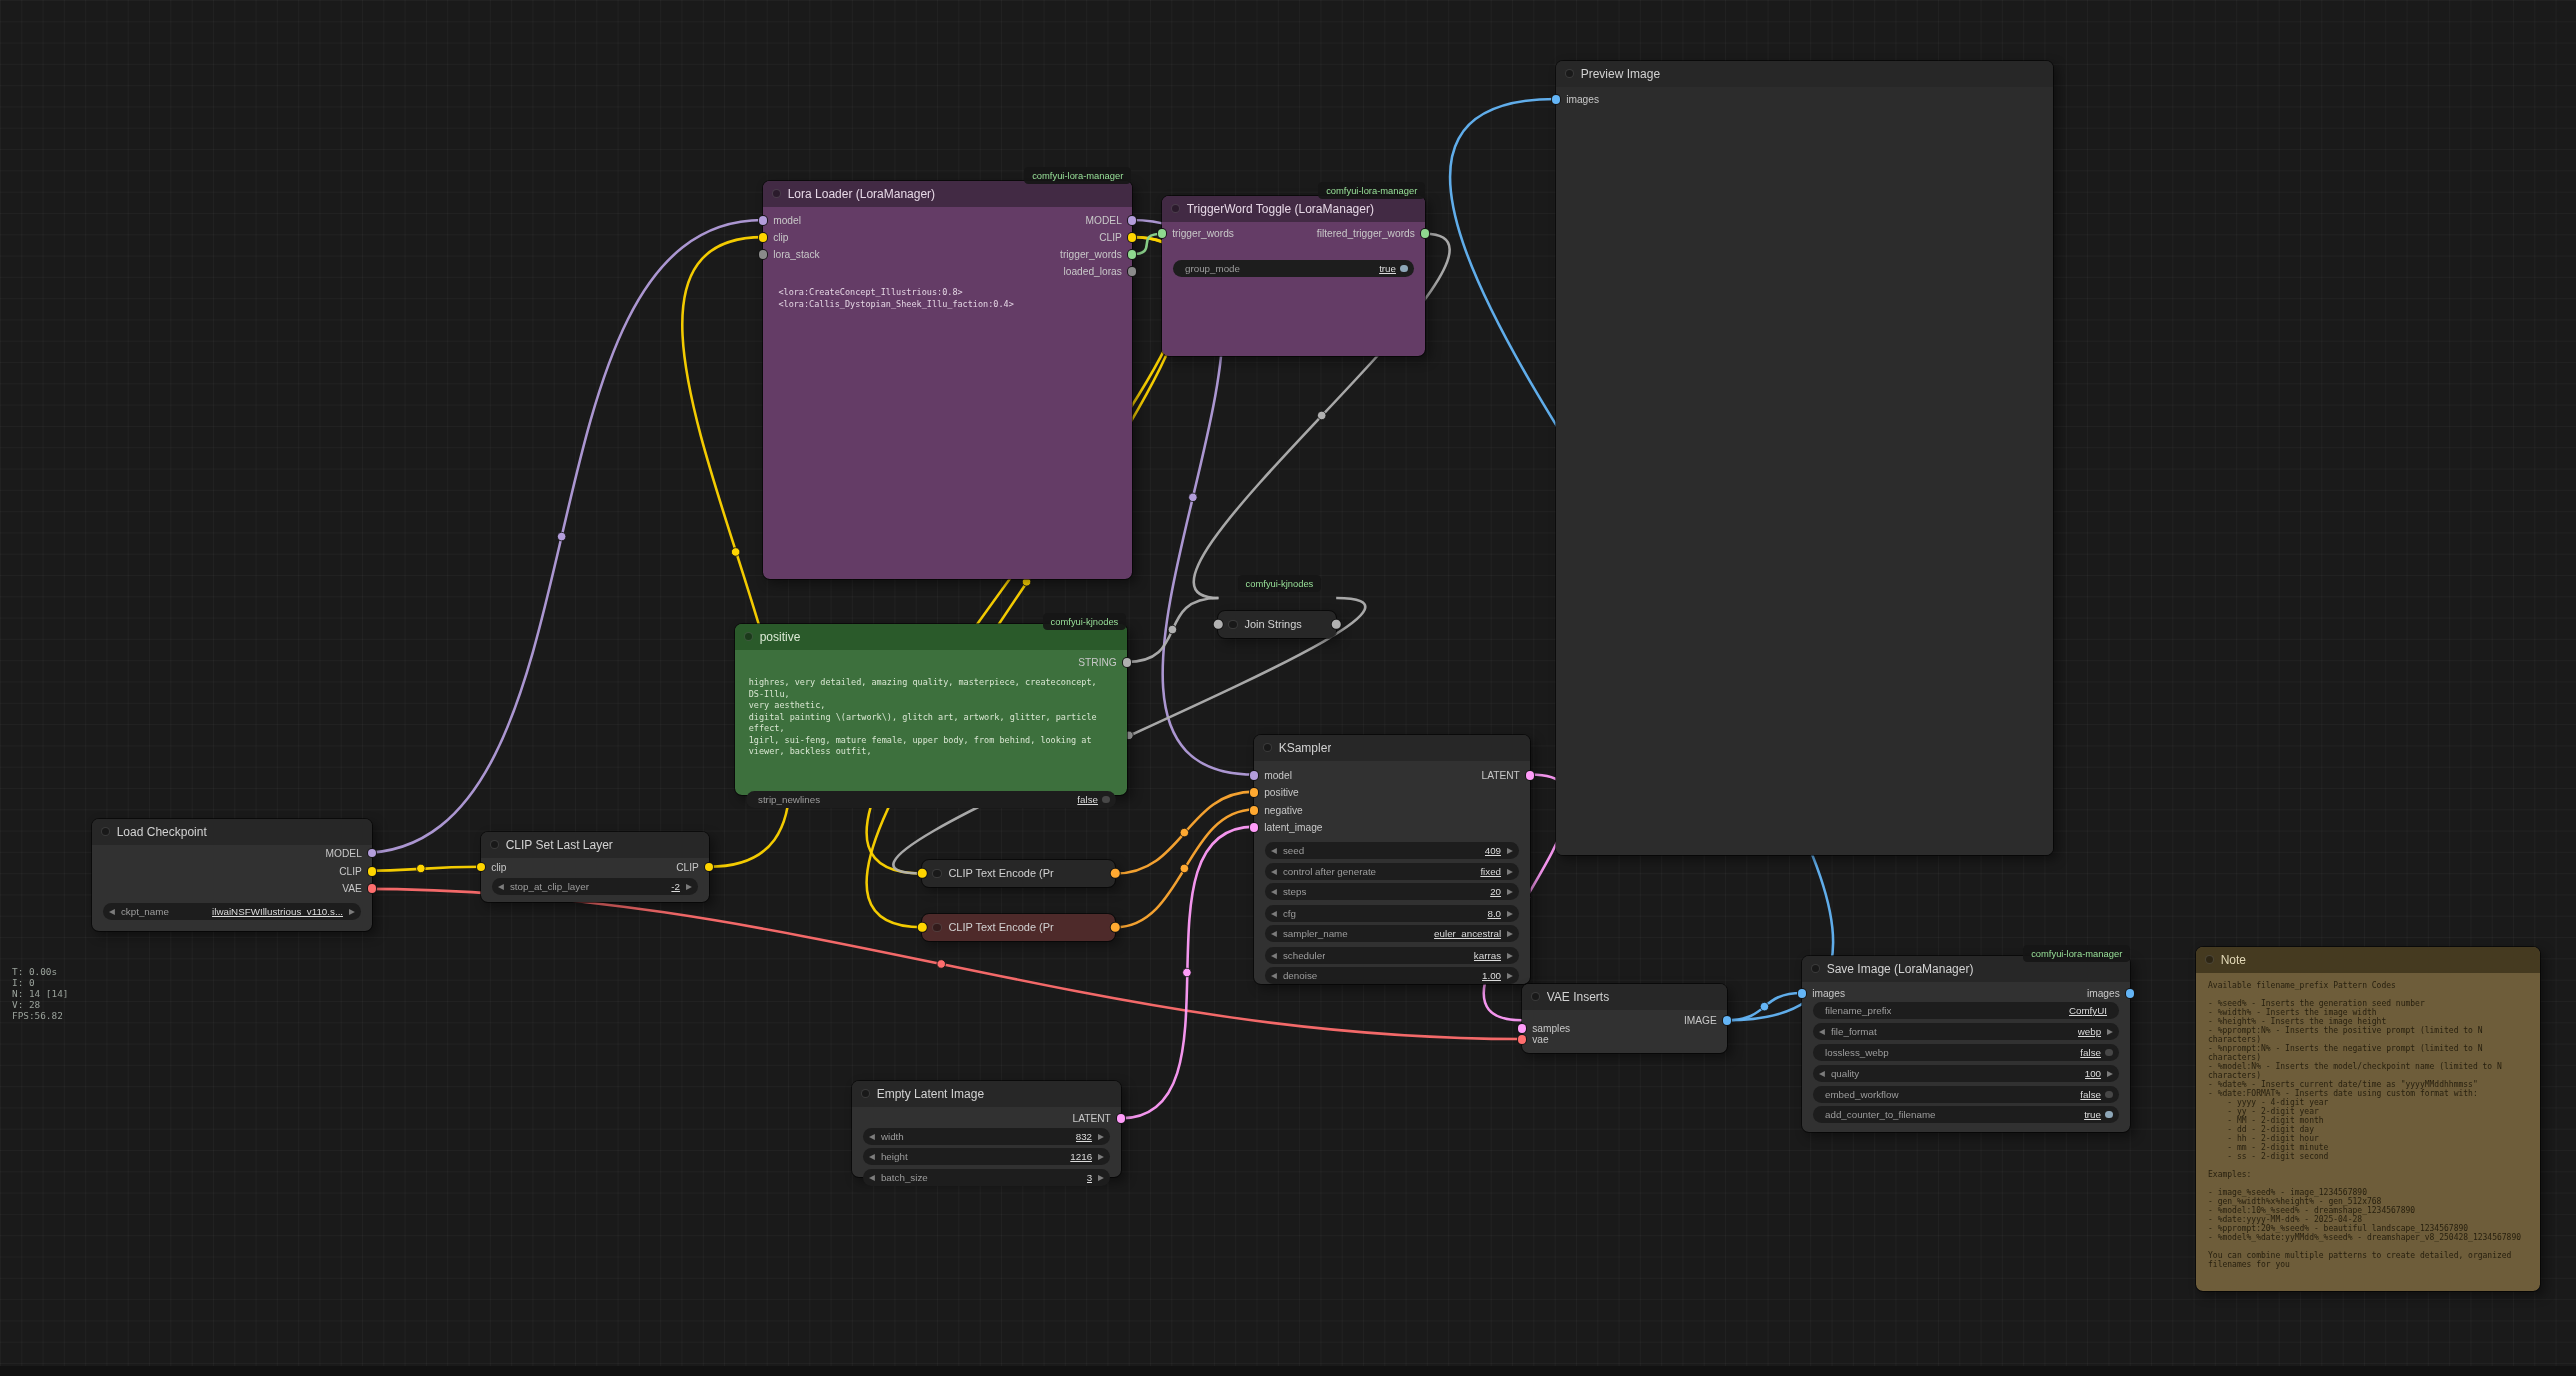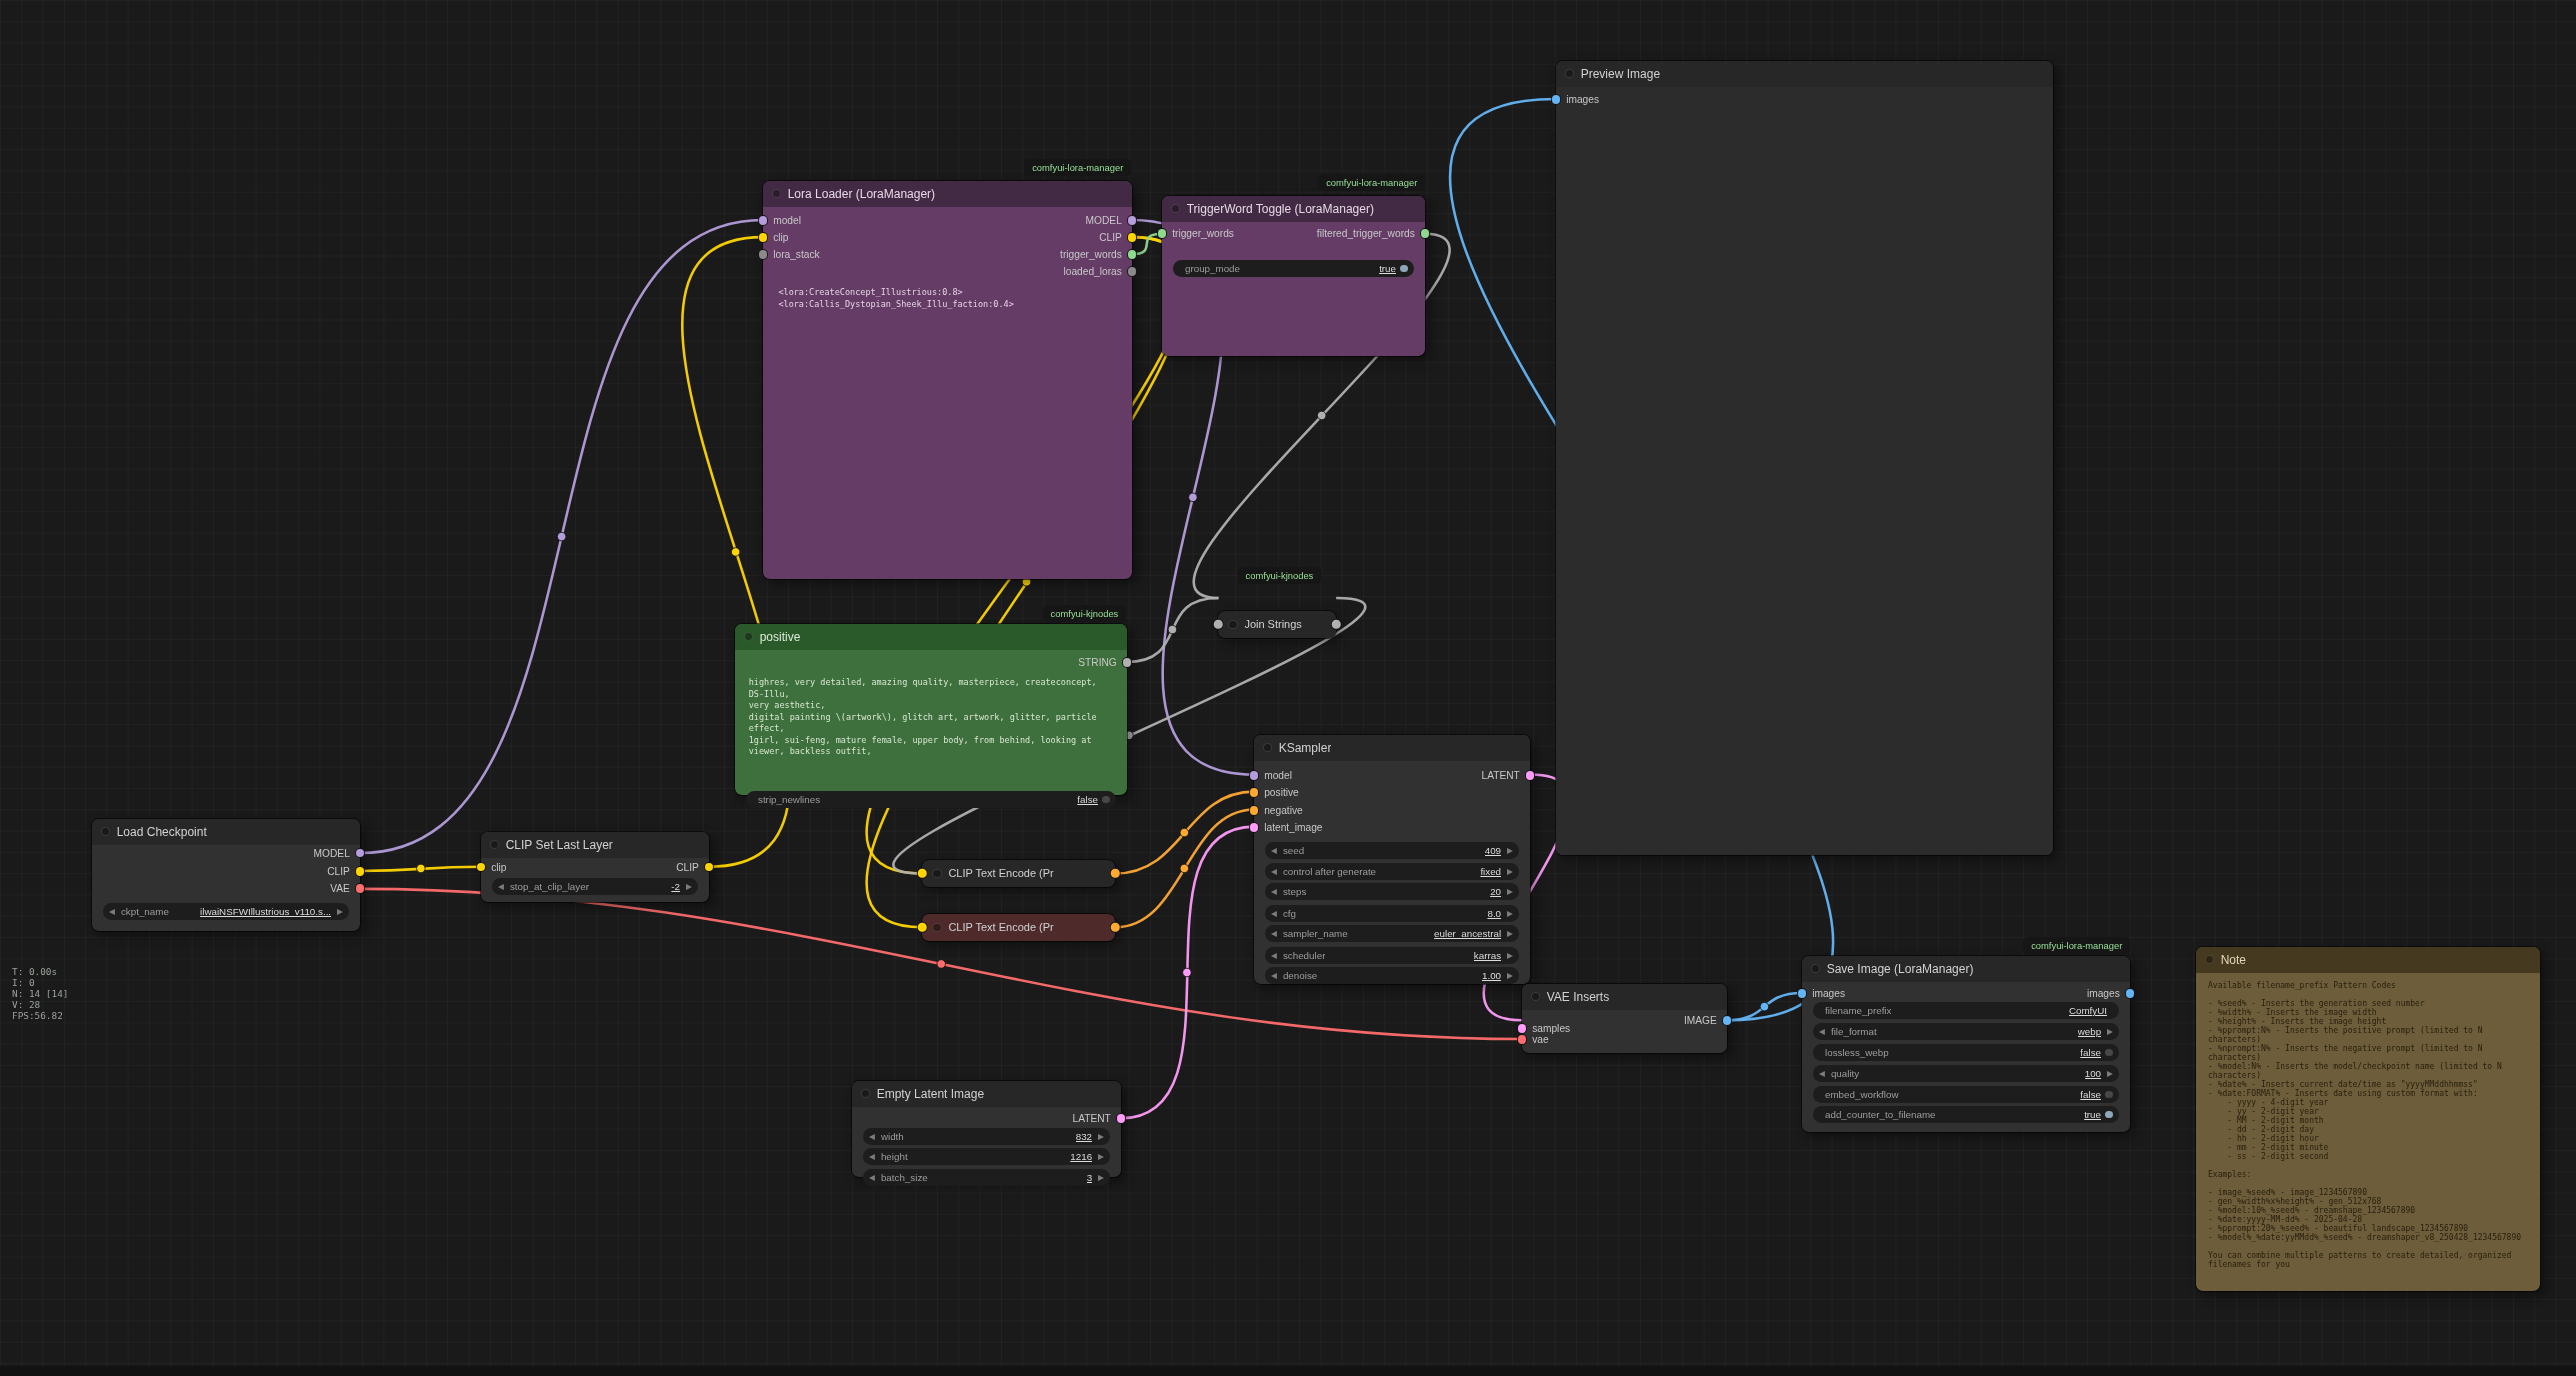--- a/index.html
+++ b/index.html
@@ -65,21 +65,21 @@
   .tdot.off{background:#474747;}
 
   .ntext{position:absolute;font-family:"DejaVu Sans Mono",monospace;font-size:8.5px;
     line-height:11.5px;white-space:pre-wrap;overflow:hidden;}
   .lora-text{left:15.4px;right:12px;top:106px;color:#e3d5e3;}
   .pos-text{left:13.7px;right:10.2px;top:53px;color:#d9e6d2;}
   .note-text{left:12px;right:6.8px;top:34px;bottom:6.8px;font-family:"DejaVu Sans Mono",monospace;
     font-size:8px;line-height:9px;color:#261f0e;white-space:pre-wrap;overflow:hidden;position:absolute;}
 
   .badge{position:absolute;z-index:3;height:17px;padding:0 7.7px;border-radius:4.3px;
-    background:rgba(22,22,22,.92);color:#98e098;font-size:9.4px;display:flex;align-items:center;white-space:nowrap;}
+    background:rgba(22,22,22,.92);color:#98e098;font-size:9.4px;display:flex;align-items:center;white-space:nowrap;margin-top:8px;}
 
   .stats{position:absolute;left:12px;top:966px;z-index:3;display:flex;flex-direction:column;
     font-family:"DejaVu Sans Mono",monospace;font-size:9.4px;line-height:11px;color:#9aa29b;}
   .bottom-bar{position:absolute;left:0;right:0;bottom:0;height:10.2px;background:#121212;z-index:4;}
   .pbody{position:absolute;left:0;right:0;top:25.6px;bottom:0;background:#2c2c2c;border-radius:0 0 6.8px 6.8px;}
 </style>
 </head>
 <body>
 
 <svg id="links" width="2576" height="1376" viewBox="0 0 3019 1613">
@@ -111,21 +111,21 @@
   <circle class="ldot string" cx="1549" cy="487" r="5"></circle>
   <circle class="ldot string" cx="1374" cy="738" r="5"></circle>
   <circle class="ldot string" cx="1323" cy="862" r="5"></circle>
   <circle class="ldot cond" cx="1388" cy="976" r="5"></circle>
   <circle class="ldot cond" cx="1388" cy="1018" r="5"></circle>
   <circle class="ldot latent" cx="1391" cy="1140" r="5"></circle>
   <circle class="ldot latent" cx="1789" cy="1052" r="5"></circle>
   <circle class="ldot image" cx="2068" cy="1180" r="5"></circle>
 </svg>
 
-<div class="node" style="left:92px;top:819px;width:268px;height:112px;">
+<div class="node" style="left:92px;top:819px;width:268px;height:112px;padding-left:12px;">
   <div class="nhead">
     <span class="ndot"></span>
     <span class="ntitle">Load Checkpoint</span>
   </div>
   <div class="slot out" style="top:25.6px">
     <span class="dot model"></span>
     <span>MODEL</span>
   </div>
   <div class="slot out" style="top:44px">
     <span class="dot clip"></span>

